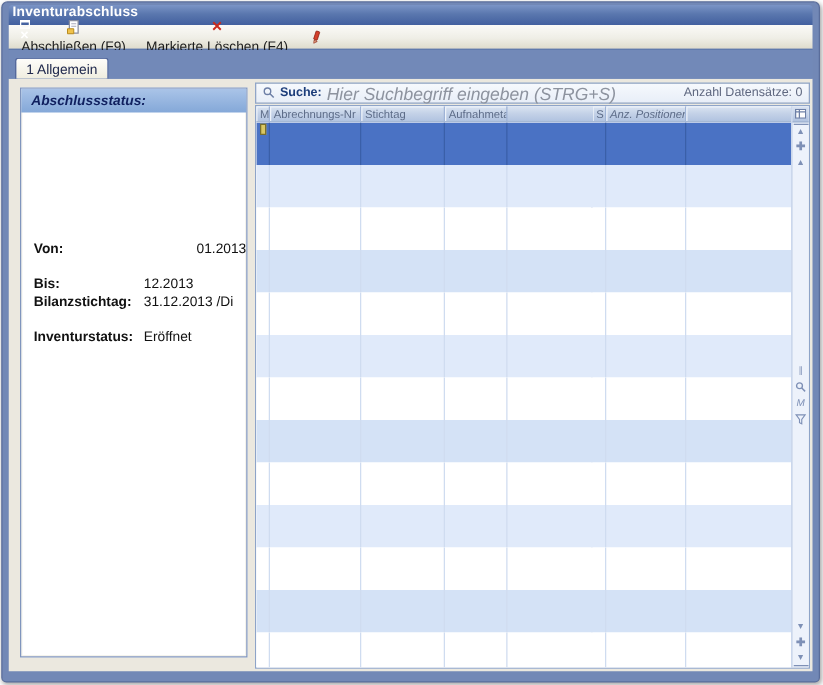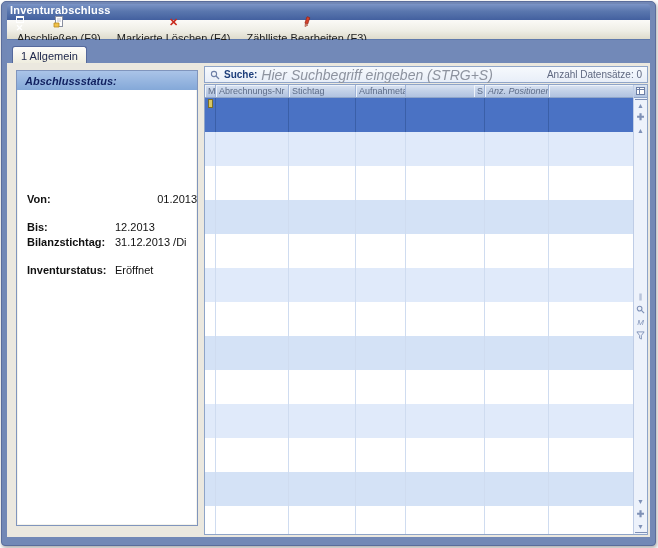--- a/index.html
+++ b/index.html
@@ -113,21 +113,20 @@
       <span class="tico xglyph">✕</span>
       <span><span>Markierte </span><span class="u">L</span><span>öschen (F4)</span></span>
     </div>
     <div class="tbtn">
       <span class="tico">
         <svg width="12" height="12" viewBox="0 0 12 12">
           <rect x="5" y="1" width="3" height="7" rx="0.5" transform="rotate(18 6.5 4)" fill="#d4402a" stroke="#8e2014" stroke-width="0.6"></rect>
           <path d="M4.2 8.2 L6.8 9.2 L4.0 10.6 Z" fill="#e8b08c" stroke="#8e2014" stroke-width="0.5"></path>
         </svg>
       </span>
-      <span><span>Zählliste </span><span class="u">B</span><span>earbeiten (F3)</span></span>
     </div>
   </div>
 
   <div id="tabstrip">
     <div class="tab">
       <span>1 Allgemein</span>
     </div>
   </div>
 
   <div id="content">

